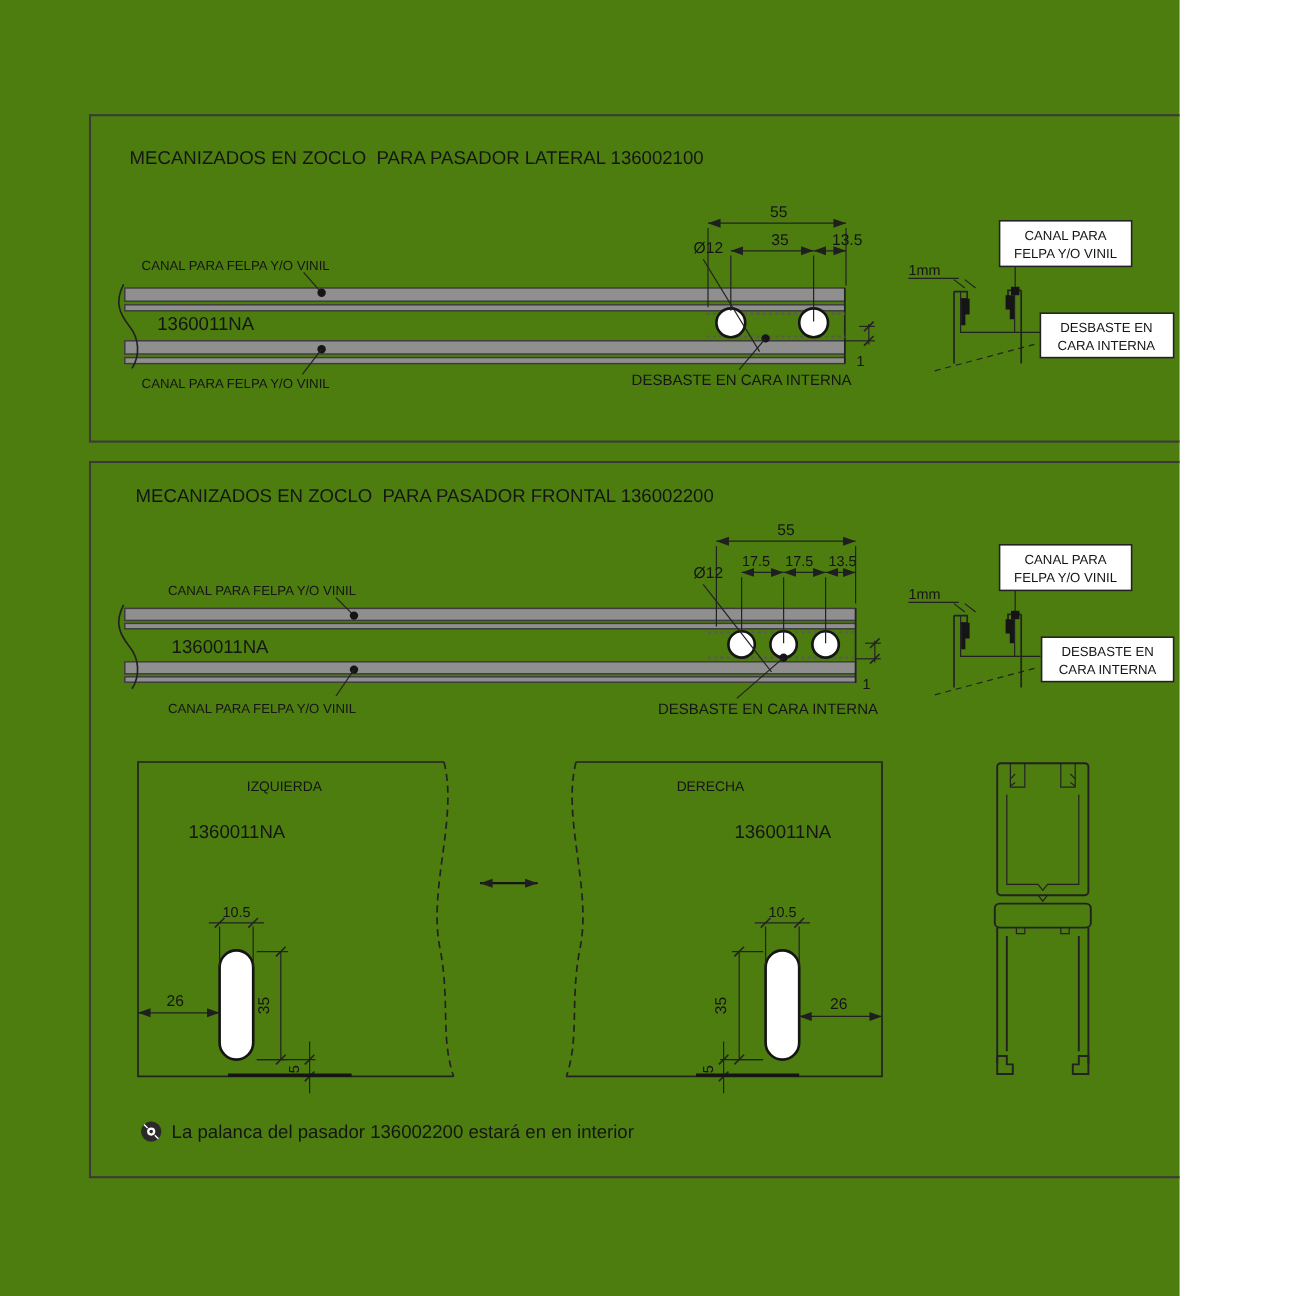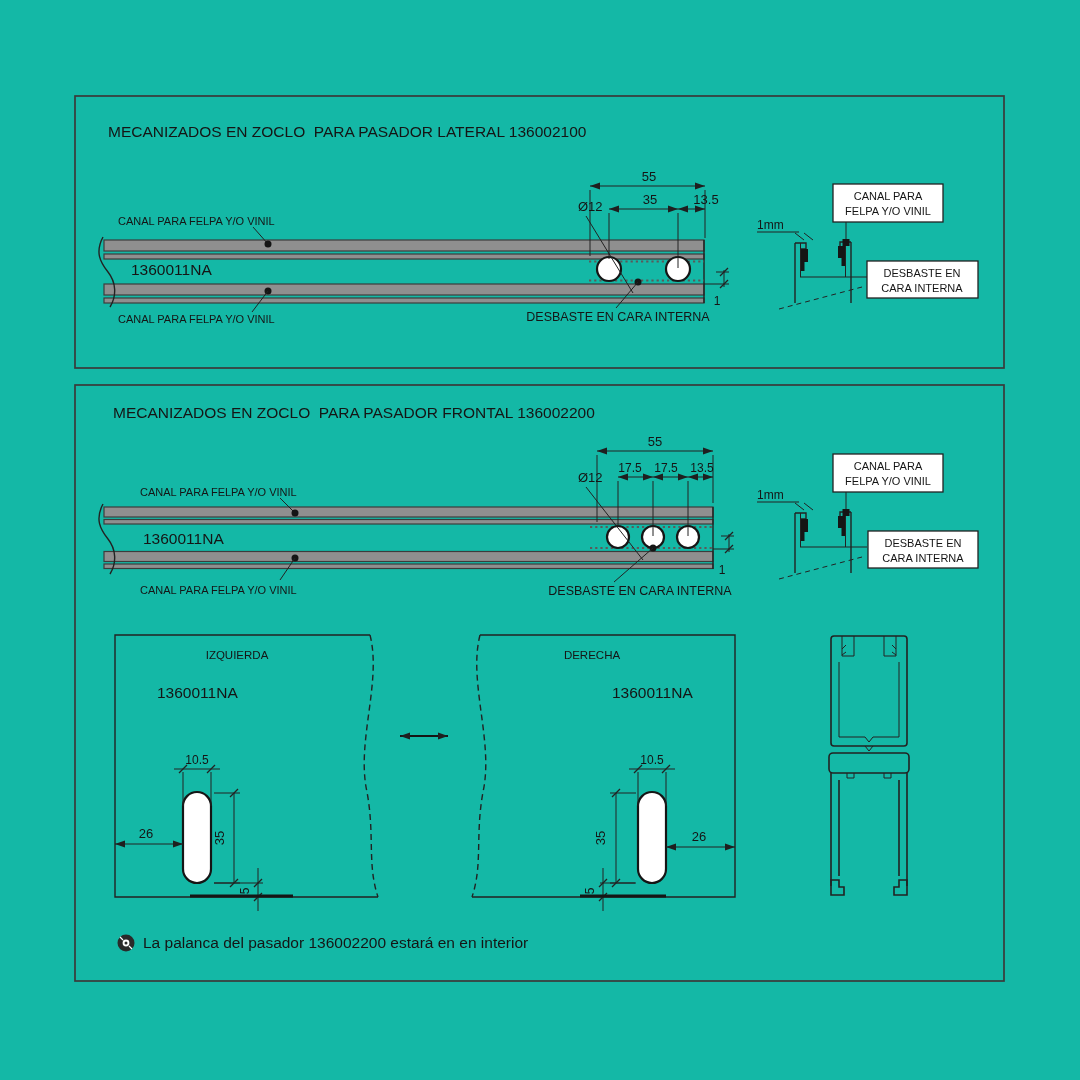--- a/index.html
+++ b/index.html
@@ -1,16 +1,16 @@
 <!DOCTYPE html>
 <html><head>
 <meta charset="utf-8">
 <style>
   html,body{margin:0;padding:0;background:#ffffff}
-  .page{position:relative;width:1080px;height:1080px;background:#14b8a6;overflow:hidden}
+  .page{position:relative;width:983px;height:1080px;background:#4d7c0f;overflow:hidden}
   svg text{font-family:"Liberation Sans",sans-serif;fill:#151515;white-space:pre}
   .t11{font-size:11px}
   .t115{font-size:11.5px}
   .t12{font-size:12px}
   .t125{font-size:12.5px}
   .t13{font-size:13px}
   .t15{font-size:15.5px}
   .mid{text-anchor:middle}
   .ln{stroke:#222;stroke-width:1.4;fill:none}
   .ln2{stroke:#222;stroke-width:1.6;fill:none}

